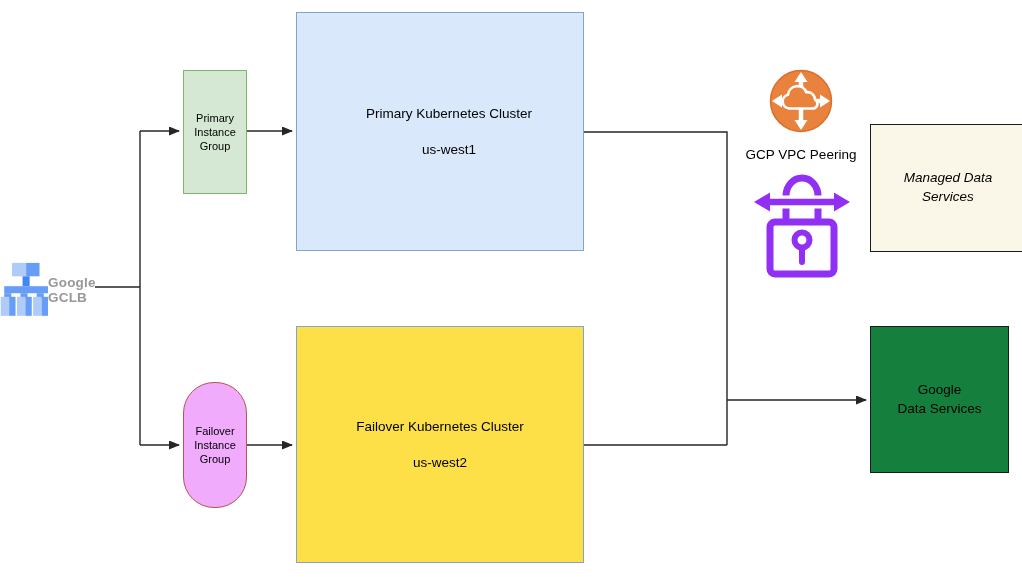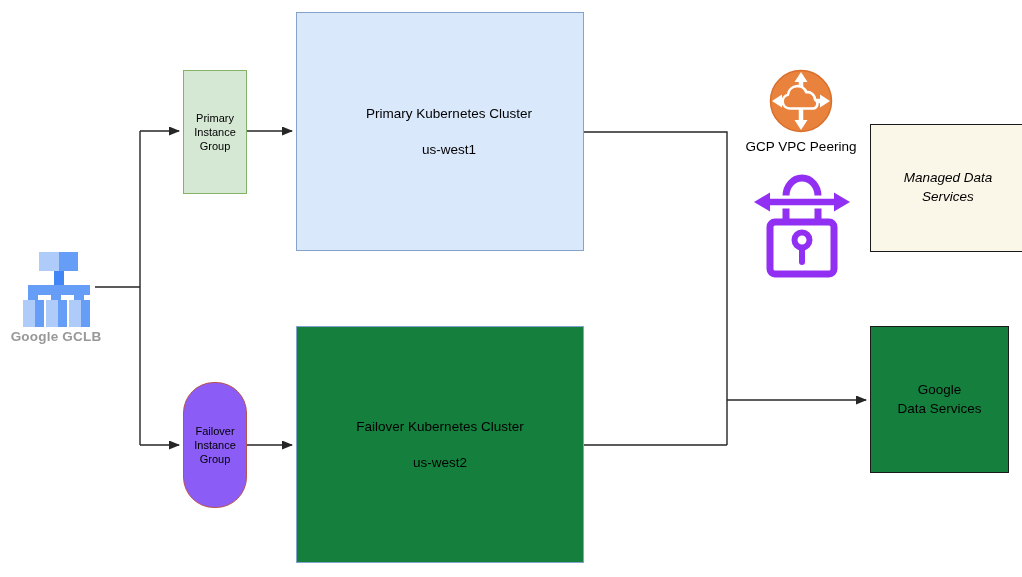--- a/index.html
+++ b/index.html
@@ -39,37 +39,38 @@
     align-items: center;
     gap: 21px;
     font-size: 13.5px;
   }
   .svc .lbl { font-size: 13.5px; line-height: 1.4; }
   .gclb-wrap {
     position: absolute;
     left: 0; top: 250px;
     width: 112px;
     display: flex;
-    flex-direction: column;
+    flex-direction: row;
     align-items: center;
   }
   .gclb-label {
     margin-top: 1px;
     font-size: 13.5px;
     font-weight: bold;
     color: #989898;
     letter-spacing: .2px;
   }
   .vpc-wrap {
     position: absolute;
     left: 731px; top: 69px;
     width: 140px;
     display: flex;
     flex-direction: column;
     align-items: center;
+    gap: 8px;
   }
   .vpc-label {
     margin-top: 6px;
     font-size: 13.5px;
     color: #000;
     white-space: nowrap;
   }
   .lock-svg { position: absolute; left: 752px; top: 172px; }
 </style>
 </head>
@@ -112,34 +113,34 @@
     </svg>
     <div class="gclb-label" style="color: rgb(152, 152, 152);">Google GCLB</div>
   </div>
 
   <div class="box node" style="left: 183px; top: 70px; width: 64px; height: 124px; background: rgb(213, 232, 212); border-color: rgb(130, 179, 102);">
     <span class="lbl">Primary
 Instance
 Group</span>
   </div>
 
-  <div class="box node" style="left: 183px; top: 382px; width: 64px; height: 126px; background: #8b5cf6; border-color: rgb(184, 84, 80); border-radius: 31px;">
+  <div class="box node" style="left: 183px; top: 382px; width: 64px; height: 126px; background: #f0abfc; border-color: rgb(184, 84, 80); border-radius: 31px;">
     <span class="lbl">Failover
 Instance
 Group</span>
   </div>
 
   <div class="box node" style="left: 296px; top: 12px; width: 288px; height: 239px; background: rgb(218, 232, 252); border-color: rgb(132, 163, 204); padding-left: 18px;">
     <div class="cluster-text">
       <span>Primary Kubernetes Cluster</span>
       <span>us-west1</span>
     </div>
   </div>
 
-  <div class="box node" style="left: 296px; top: 326px; width: 288px; height: 237px; background: #15803d; border-color: rgb(132, 163, 204);">
+  <div class="box node" style="left: 296px; top: 326px; width: 288px; height: 237px; background: #fde047; border-color: rgb(132, 163, 204);">
     <div class="cluster-text">
       <span>Failover Kubernetes Cluster</span>
       <span>us-west2</span>
     </div>
   </div>
 
   <div class="vpc-wrap node">
     <svg width="64" height="64" viewBox="0 0 64 64" style="color: rgb(232, 130, 60);">
       <circle cx="32" cy="32" r="30.5" fill="currentColor" stroke="#d96f2b" stroke-width="1.5"></circle>
       <g stroke="#ffffff" stroke-width="4.5" fill="#ffffff">

